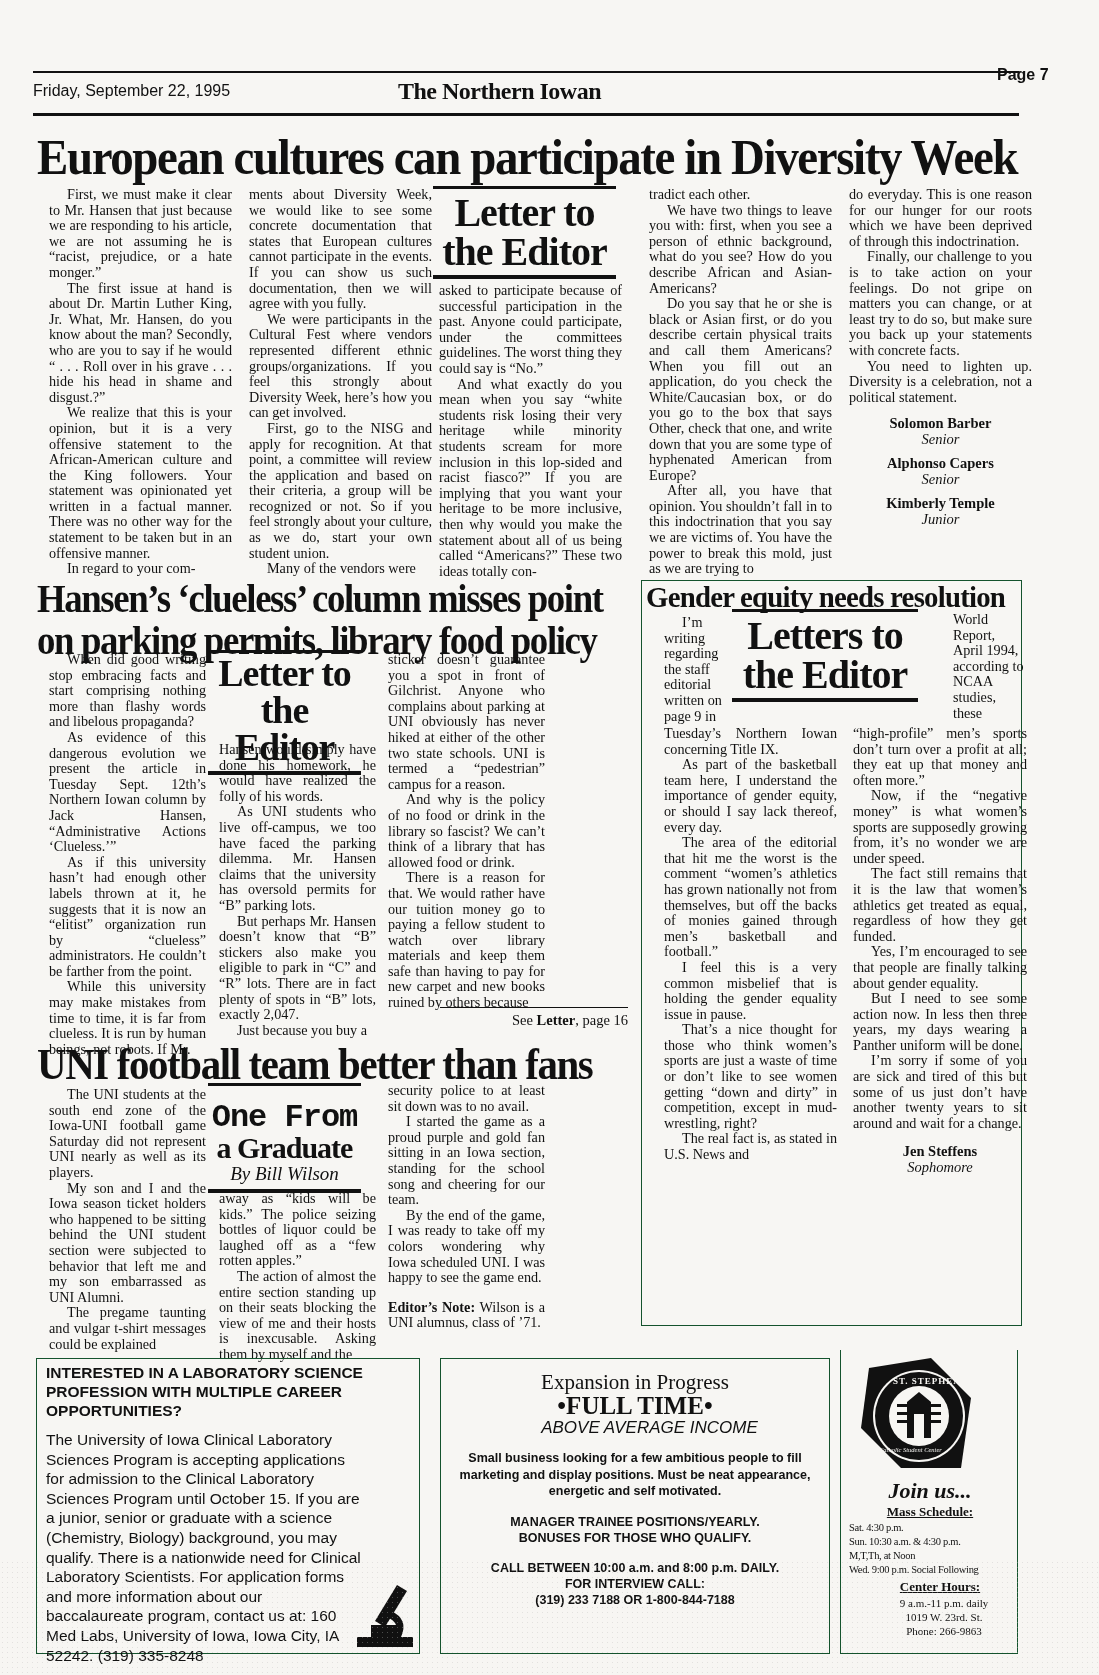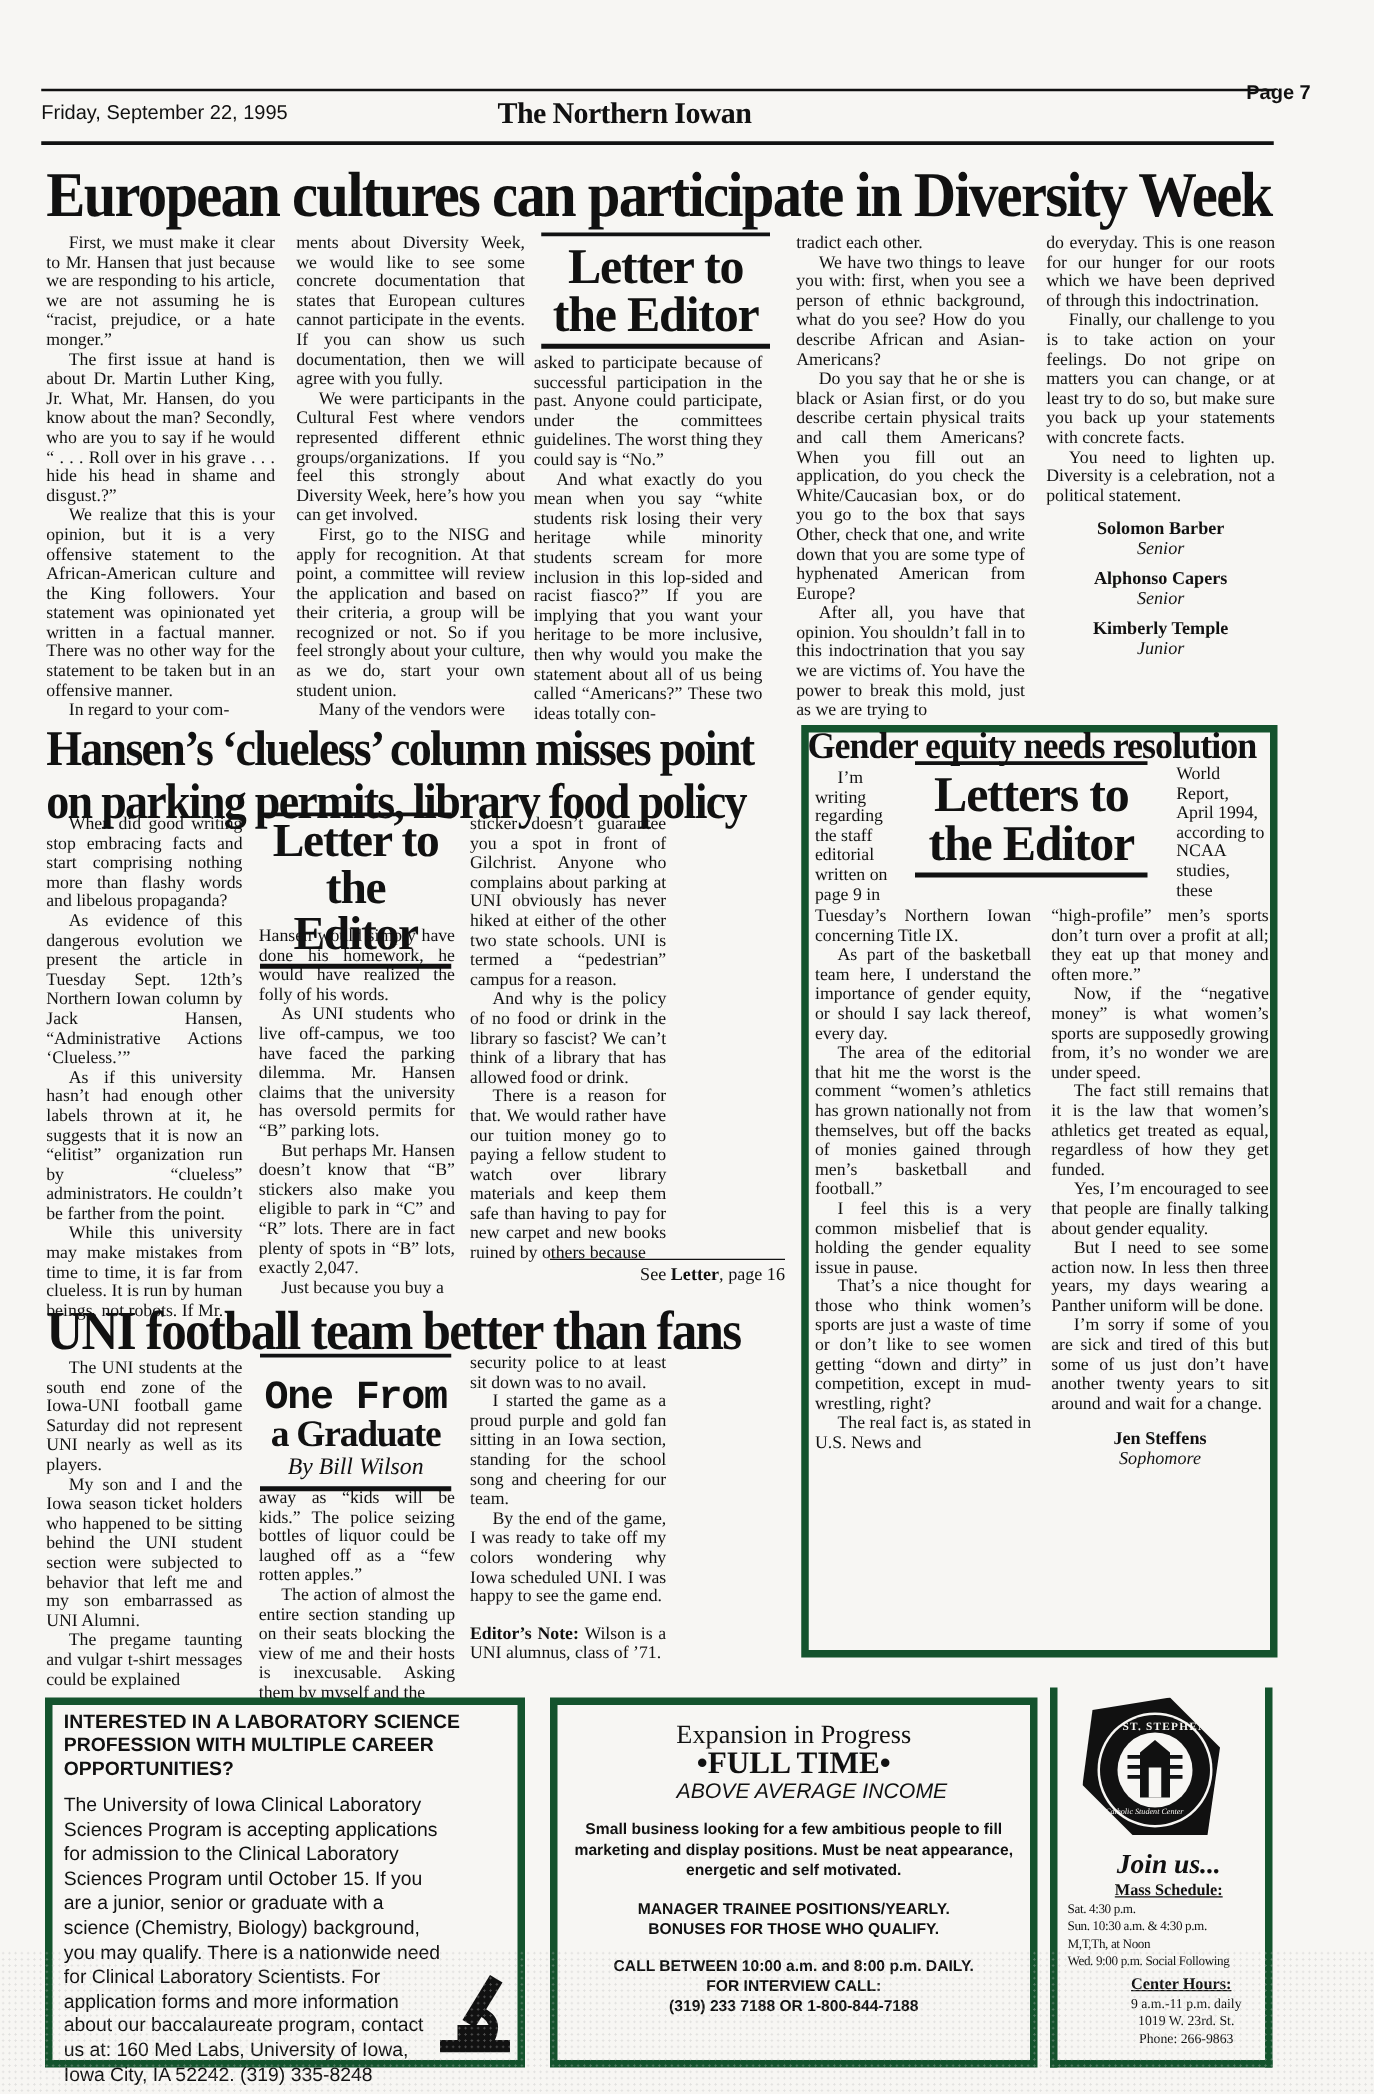--- a/index.html
+++ b/index.html
@@ -3,30 +3,30 @@
 <meta charset="utf-8">
 <style>
   * { box-sizing: border-box; margin: 0; padding: 0; }
   html, body { width: 1099px; height: 1675px; background: #f7f6f3; overflow: hidden; }
   body { position: relative; font-family: "Liberation Serif", serif; color: #111; }
   .abs { position: absolute; }
   .rule { position: absolute; background: #111; }
   .hdr { font-family: "Liberation Sans", sans-serif; font-size: 16px; }
   .masthead { font-family: "Liberation Serif", serif; font-weight: bold; font-size: 24px; letter-spacing: -0.5px; }
   .headline { font-family: "Liberation Serif", serif; font-weight: bold; letter-spacing: -1.5px; line-height: 1; white-space: nowrap; transform-origin: left top; }
-  .col { position: absolute; font-size: 14.2px; line-height: 15.6px; text-align: justify; hyphens: manual; }
+  .col { position: absolute; font-size: 14.2px; line-height: 15.6px; text-align: justify; hyphens: manual; margin-left: 12px; }
   .col p { text-indent: 18px; }
   .col p.noind { text-indent: 0; }
   .kicker { position: absolute; text-align: center; font-weight: bold; font-family: "Liberation Serif", serif; line-height: 0.98; letter-spacing: -1px; }
   .kicker .top { border-top: 3px solid #111; }
   .kicker .bot { border-bottom: 4px solid #111; }
   .sig { text-align: center; font-size: 14.5px; line-height: 16px; }
   .sig b { display: block; margin-top: 8px; }
   .sig i { display: block; }
-  .box { position: absolute; border: 6px solid #14532d; }
+  .box { position: absolute; border: 1px solid #14532d; }
   .ad-sans { font-family: "Liberation Sans", sans-serif; }
   .grain { position: absolute; background: radial-gradient(#bbb 0.8px, transparent 1px) 0 0/5px 5px; opacity: 0.35; }
 </style>
 </head>
 <body>
 
 <div class="rule" style="left:33px;top:71px;width:986px;height:2px;"></div>
 <div class="abs hdr" style="left:33px;top:82px;">Friday, September 22, 1995</div>
 <div class="abs masthead" style="left:398px;top:78px;">The Northern Iowan</div>
 <div class="abs hdr" style="left:965px;top:66px;font-weight:bold;margin-left:32px;">Page 7</div>

